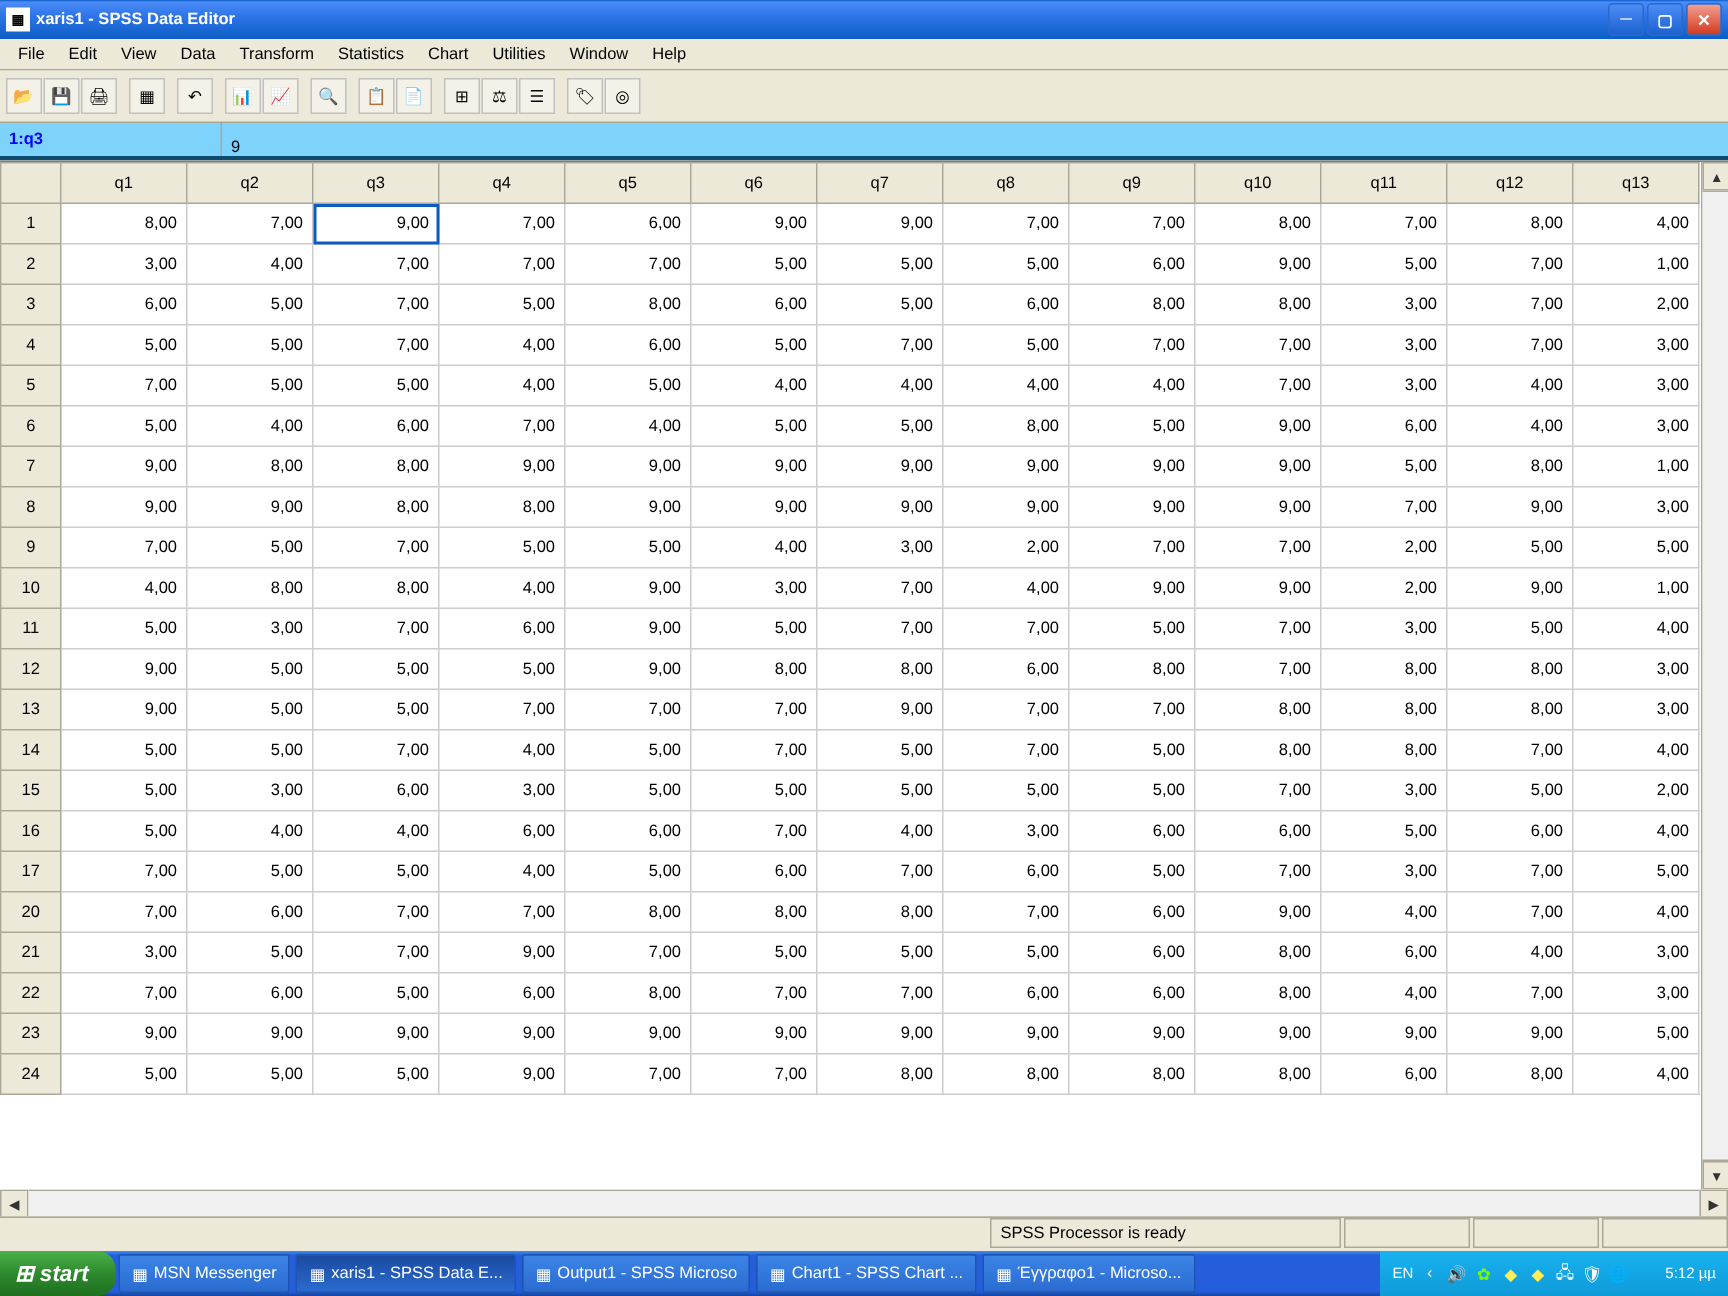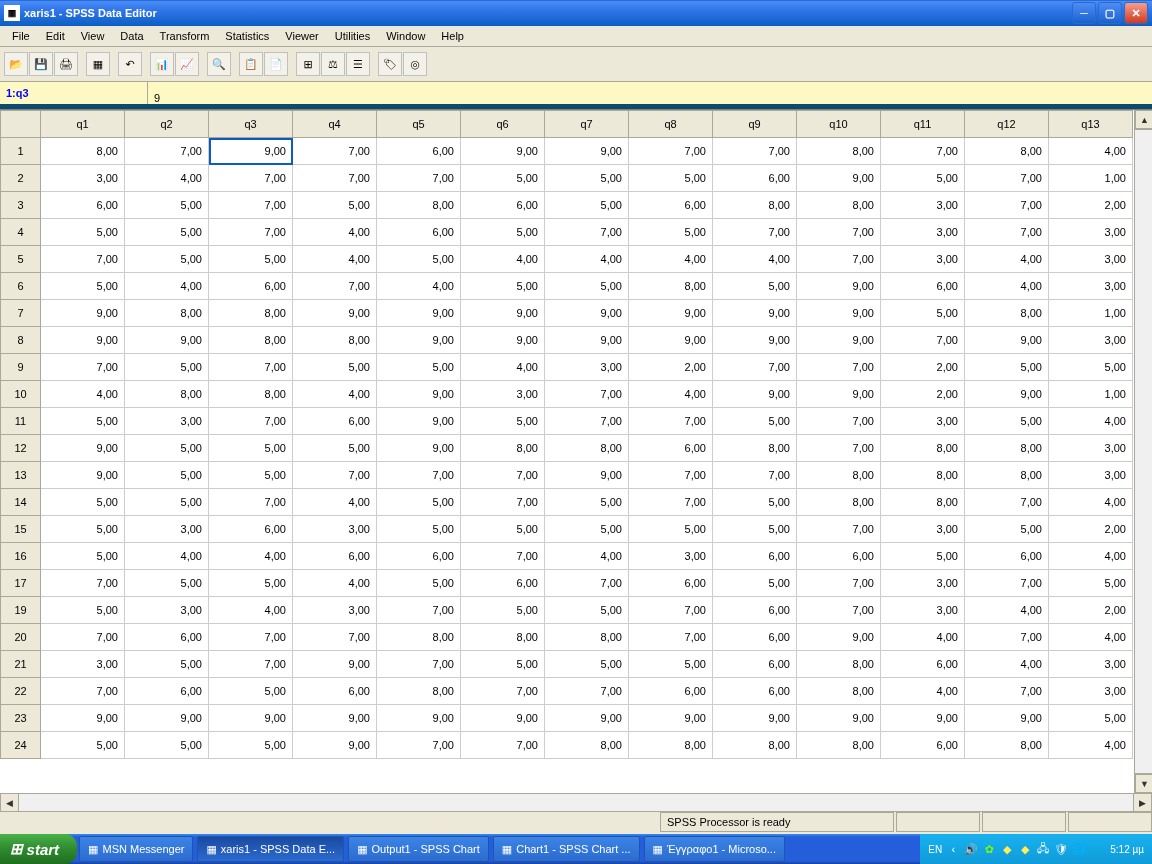--- a/index.html
+++ b/index.html
@@ -9,21 +9,21 @@
 .titlebar .caption{flex:1}
 .winbtns{display:flex;gap:2px}
 .winbtn{width:22px;height:20px;border:1px solid #2a6acb;border-radius:3px;display:flex;align-items:center;justify-content:center;font-weight:bold;color:#fff}
 .winbtn.min,.winbtn.max{background:linear-gradient(to bottom,#4d8cf7,#1b62cf)}
 .winbtn.close{background:linear-gradient(to bottom,#f39f90,#d23a1f)}
 .menubar{height:20px;background:#ece9d8;display:flex;align-items:center;padding:0 4px;border-bottom:1px solid #aca899}
 .menubar .menu{padding:2px 8px;cursor:default}
 .toolbar{height:30px;background:#ece9d8;display:flex;align-items:center;padding:2px 4px;border-bottom:1px solid #aca899;gap:1px}
 .tbtn{width:22px;height:22px;border:1px solid #c0c0c0;background:#f4f2e8;display:flex;align-items:center;justify-content:center;font-size:11px}
 .tsep{width:6px}
-.cellref{height:22px;display:flex;align-items:flex-end;border-bottom:5px solid #0c4a6e;background:#fef9c3}
+.cellref{height:22px;display:flex;align-items:flex-end;border-bottom:3px solid #0c4a6e;background:#7dd3fc}
 .cellref .ref{width:135px;padding:0 6px;color:#0000ff;font-weight:bold;border-right:1px solid #aca899;height:100%;display:flex;align-items:center}
 .cellref .val{padding:0 6px}
 .gridwrap{flex:1;overflow:hidden;position:relative;background:#fff;border-top:1px solid #808080}
 .grid{border-collapse:collapse;table-layout:fixed}
 .grid th,.grid td{border:1px solid #cccccc;height:27px;padding:0 6px;box-sizing:border-box;font-size:11px}
 .grid th{background:#ece9d8;border:1px solid #aca899;font-weight:normal}
 .grid th.corner{width:40px}
 .grid th.col{width:84px}
 .grid th.rowh{width:40px;text-align:center}
 .grid td{text-align:right;background:#fff;width:84px}
@@ -58,21 +58,21 @@
     </div>
   </div>
 
   <div class="menubar" id="menubar">
       <div class="menu">File</div>
       <div class="menu">Edit</div>
       <div class="menu">View</div>
       <div class="menu">Data</div>
       <div class="menu">Transform</div>
       <div class="menu">Statistics</div>
-      <div class="menu">Viewer</div>
+      <div class="menu">Chart</div>
       <div class="menu">Utilities</div>
       <div class="menu">Window</div>
       <div class="menu">Help</div>
     </div>
 
   <div class="toolbar">
     <div class="tbtn">📂</div>
     <div class="tbtn">💾</div>
     <div class="tbtn">🖨</div>
     <div class="tsep"></div>
@@ -385,36 +385,20 @@
               <td class="">4,00</td>
               <td class="">5,00</td>
               <td class="">6,00</td>
               <td class="">7,00</td>
               <td class="">6,00</td>
               <td class="">5,00</td>
               <td class="">7,00</td>
               <td class="">3,00</td>
               <td class="">7,00</td>
               <td class="">5,00</td>
-            </tr>
-            <tr>
-              <th class="rowh">19</th>
-              <td class="">5,00</td>
-              <td class="">3,00</td>
-              <td class="">4,00</td>
-              <td class="">3,00</td>
-              <td class="">7,00</td>
-              <td class="">5,00</td>
-              <td class="">5,00</td>
-              <td class="">7,00</td>
-              <td class="">6,00</td>
-              <td class="">7,00</td>
-              <td class="">3,00</td>
-              <td class="">4,00</td>
-              <td class="">2,00</td>
             </tr>
             <tr>
               <th class="rowh">20</th>
               <td class="">7,00</td>
               <td class="">6,00</td>
               <td class="">7,00</td>
               <td class="">7,00</td>
               <td class="">8,00</td>
               <td class="">8,00</td>
               <td class="">8,00</td>
@@ -522,21 +506,21 @@
         <div class="tbitem">
           <span>▦</span>
           <span>MSN Messenger</span>
         </div>
         <div class="tbitem active">
           <span>▦</span>
           <span>xaris1 - SPSS Data E...</span>
         </div>
         <div class="tbitem">
           <span>▦</span>
-          <span>Output1 - SPSS Chart</span>
+          <span>Output1 - SPSS Microso</span>
         </div>
         <div class="tbitem">
           <span>▦</span>
           <span>Chart1 - SPSS Chart ...</span>
         </div>
         <div class="tbitem">
           <span>▦</span>
           <span>Έγγραφο1 - Microso...</span>
         </div>
       </div>

